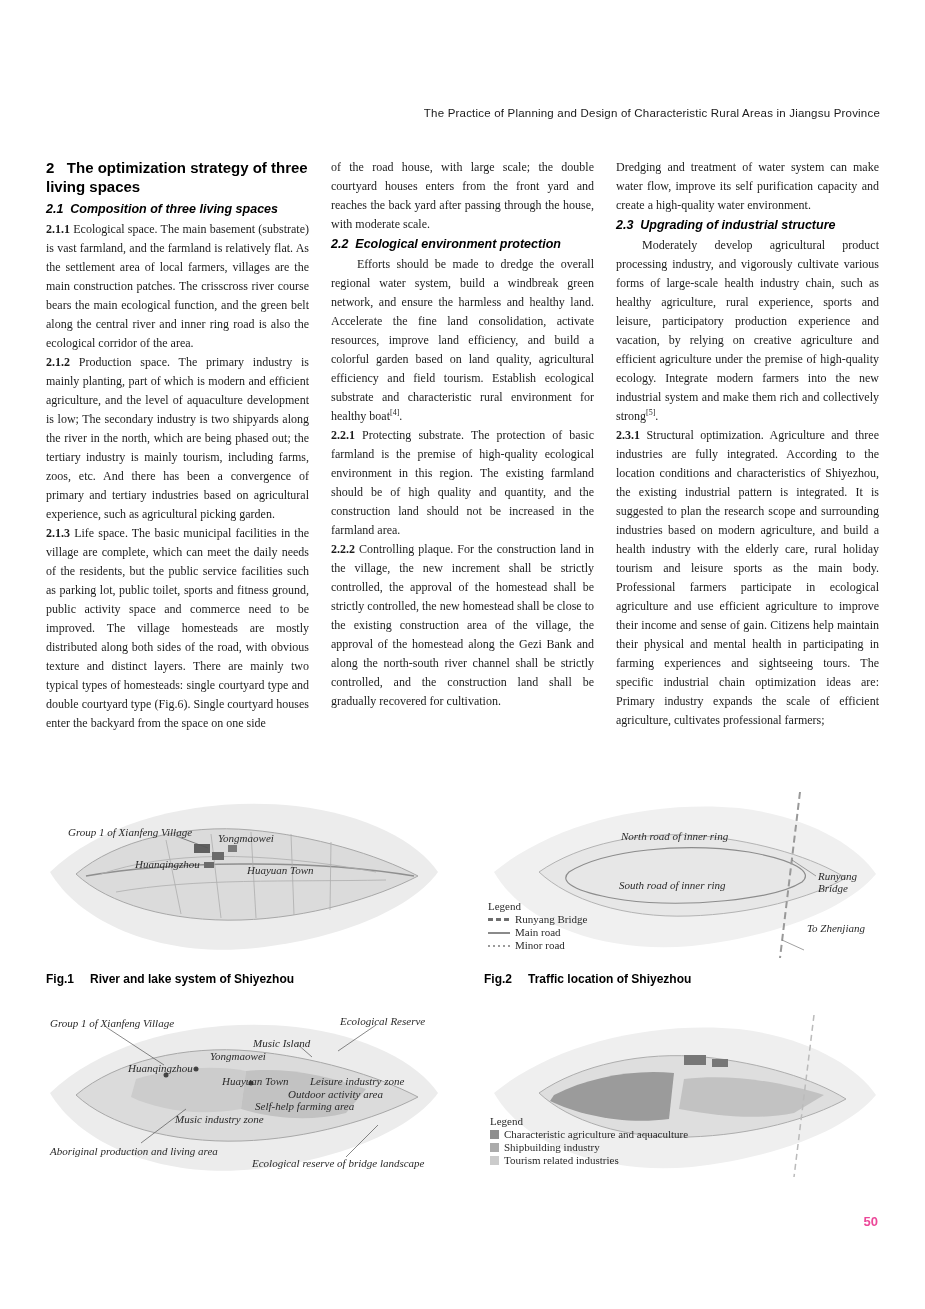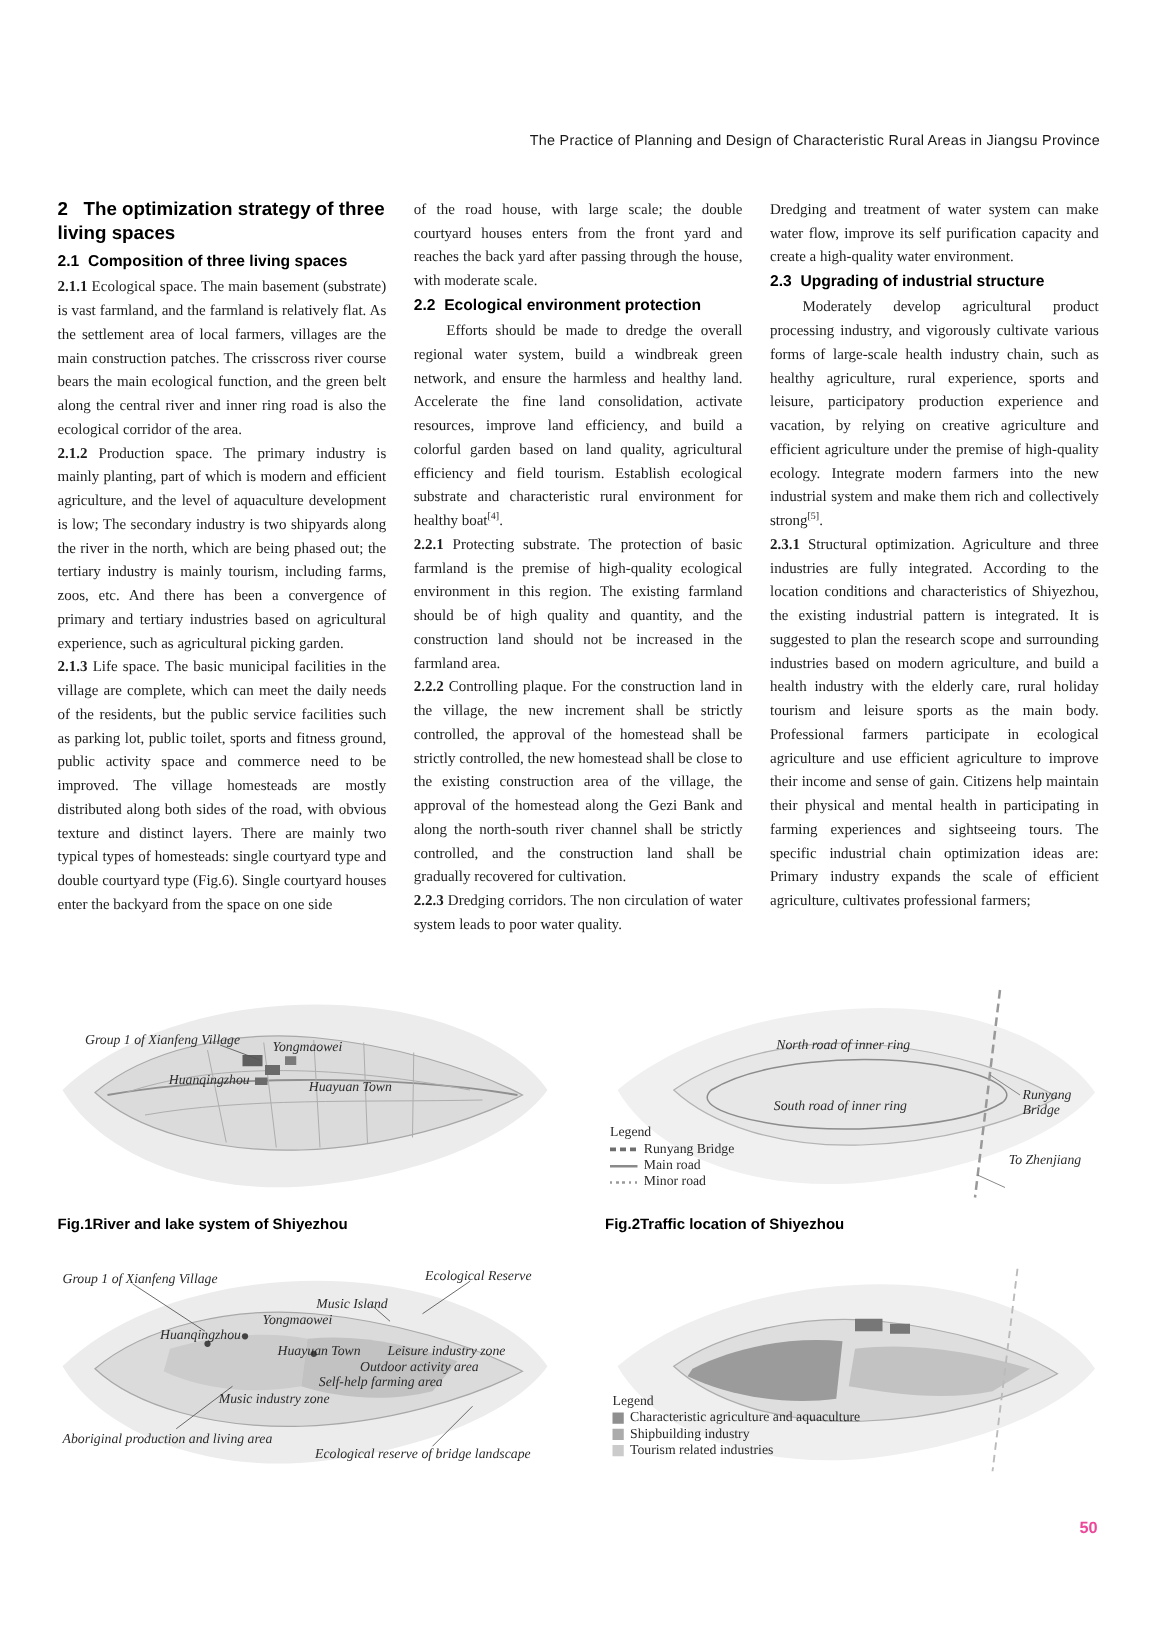--- a/index.html
+++ b/index.html
@@ -4,34 +4,34 @@
 <style>
   html,body{margin:0;padding:0;background:#ffffff;}
   .page{position:relative;width:925px;height:1309px;background:#ffffff;overflow:hidden;
         font-family:"Liberation Serif",serif;color:#1c1c1c;}
   .running-head{position:absolute;top:107px;right:45px;font-family:"Liberation Sans",sans-serif;
         font-size:11.5px;letter-spacing:.2px;color:#1a1a1a;}
   .columns{position:absolute;left:46px;top:146px;width:834px;display:flex;gap:22px;margin-top:12px;}
   .col{width:263px;}
   .h-main{font-family:"Liberation Sans",sans-serif;font-size:15px;font-weight:bold;line-height:19px;
         margin:0 0 6px 0;color:#000;}
-  .h-sub{font-family:"Liberation Sans",sans-serif;font-size:12.5px;font-weight:bold;margin:3px 0 4px 0;color:#000;}
+  .h-sub{font-family:"Liberation Sans",sans-serif;font-size:12.5px;font-weight:bold;margin:3px 0 4px 0;color:#000;font-style:italic;}
   .col p{font-size:12px;line-height:19px;text-align:justify;margin:0;}
   .plabel{font-weight:bold;}
   .indent{text-indent:26px;}
   sup{font-size:8px;line-height:0;}
   .figures{position:absolute;left:46px;top:788px;width:834px;}
   .fig-row{display:flex;gap:42px;margin-bottom:23px;}
   .figure{width:396px;}
   .fig-panel{position:relative;width:396px;height:175px;}
   .fig-panel svg{position:absolute;left:0;top:0;}
   .map-label{position:absolute;font-size:11px;color:#2a2a2a;white-space:nowrap;line-height:12px;font-style:italic;}
   .map-label.wrap{white-space:normal;}
   .fig-caption{margin-top:9px;font-family:"Liberation Sans",sans-serif;font-size:12px;font-weight:bold;color:#000;}
-  .cap-text{margin-left:0;}
+  .cap-text{margin-left:16px;}
   .map-legend{position:absolute;font-size:11px;color:#2a2a2a;}
   .legend-title{margin-bottom:2px;}
   .legend-row{display:flex;align-items:center;gap:5px;line-height:11px;margin-top:2px;}
   .sw{display:inline-block;flex:none;}
   .sw-rail{width:22px;height:3px;background:repeating-linear-gradient(90deg,#6e6e6e 0 5px,transparent 5px 8px);}
   .sw-main{width:22px;height:2px;background:#8a8a8a;}
   .sw-minor{width:22px;height:2px;background:repeating-linear-gradient(90deg,#9a9a9a 0 2px,transparent 2px 5px);}
   .sw-square{width:9px;height:9px;}
   .sq-dark{background:#8f8f8f;}
   .sq-mid{background:#ababab;}
@@ -55,21 +55,20 @@
       <p><span class="plabel">2.1.2</span> <span>Production space. The primary industry is mainly planting, part of which is modern and efficient agriculture, and the level of aquaculture development is low; The secondary industry is two shipyards along the river in the north, which are being phased out; the tertiary industry is mainly tourism, including farms, zoos, etc. And there has been a convergence of primary and tertiary industries based on agricultural experience, such as agricultural picking garden.</span></p>
       <p><span class="plabel">2.1.3</span> <span>Life space. The basic municipal facilities in the village are complete, which can meet the daily needs of the residents, but the public service facilities such as parking lot, public toilet, sports and fitness ground, public activity space and commerce need to be improved. The village homesteads are mostly distributed along both sides of the road, with obvious texture and distinct layers. There are mainly two typical types of homesteads: single courtyard type and double courtyard type (Fig.6). Single courtyard houses enter the backyard from the space on one side</span></p>
     </div>
 
     <div class="col">
       <p>of the road house, with large scale; the double courtyard houses enters from the front yard and reaches the back yard after passing through the house, with moderate scale.</p>
       <h3 class="h-sub">2.2&nbsp;&nbsp;Ecological environment protection</h3>
       <p class="indent"><span>Efforts should be made to dredge the overall regional water system, build a windbreak green network, and ensure the harmless and healthy land. Accelerate the fine land consolidation, activate resources, improve land efficiency, and build a colorful garden based on land quality, agricultural efficiency and field tourism. Establish ecological substrate and characteristic rural environment for healthy boat</span><sup>[4]</sup><span>.</span></p>
       <p><span class="plabel">2.2.1</span> <span>Protecting substrate. The protection of basic farmland is the premise of high-quality ecological environment in this region. The existing farmland should be of high quality and quantity, and the construction land should not be increased in the farmland area.</span></p>
       <p><span class="plabel">2.2.2</span> <span>Controlling plaque. For the construction land in the village, the new increment shall be strictly controlled, the approval of the homestead shall be strictly controlled, the new homestead shall be close to the existing construction area of the village, the approval of the homestead along the Gezi Bank and along the north-south river channel shall be strictly controlled, and the construction land shall be gradually recovered for cultivation.</span></p>
-      <p><span class="plabel">2.2.3</span> <span>Dredging corridors. The non circulation of water system leads to poor water quality.</span></p>
     </div>
 
     <div class="col">
       <p>Dredging and treatment of water system can make water flow, improve its self purification capacity and create a high-quality water environment.</p>
       <h3 class="h-sub">2.3&nbsp;&nbsp;Upgrading of industrial structure</h3>
       <p class="indent"><span>Moderately develop agricultural product processing industry, and vigorously cultivate various forms of large-scale health industry chain, such as healthy agriculture, rural experience, sports and leisure, participatory production experience and vacation, by relying on creative agriculture and efficient agriculture under the premise of high-quality ecology. Integrate modern farmers into the new industrial system and make them rich and collectively strong</span><sup>[5]</sup><span>.</span></p>
       <p><span class="plabel">2.3.1</span> <span>Structural optimization. Agriculture and three industries are fully integrated. According to the location conditions and characteristics of Shiyezhou, the existing industrial pattern is integrated. It is suggested to plan the research scope and surrounding industries based on modern agriculture, and build a health industry with the elderly care, rural holiday tourism and leisure sports as the main body. Professional farmers participate in ecological agriculture and use efficient agriculture to improve their income and sense of gain. Citizens help maintain their physical and mental health in participating in farming experiences and sightseeing tours. The specific industrial chain optimization ideas are: Primary industry expands the scale of efficient agriculture, cultivates professional farmers;</span></p>
     </div>
   </div>
 

